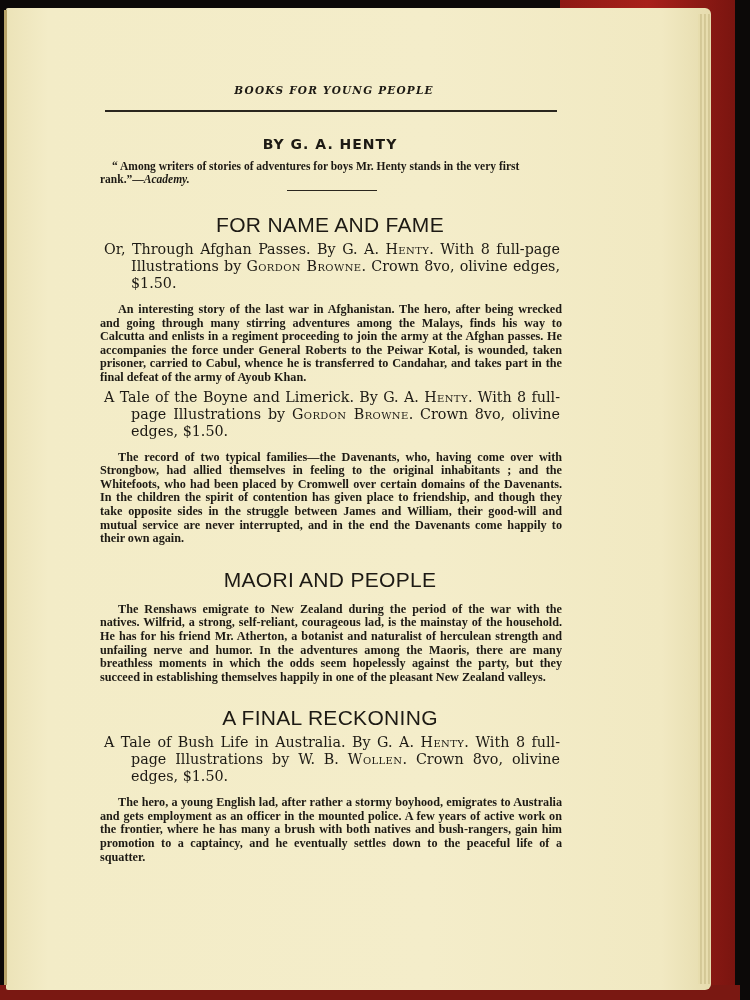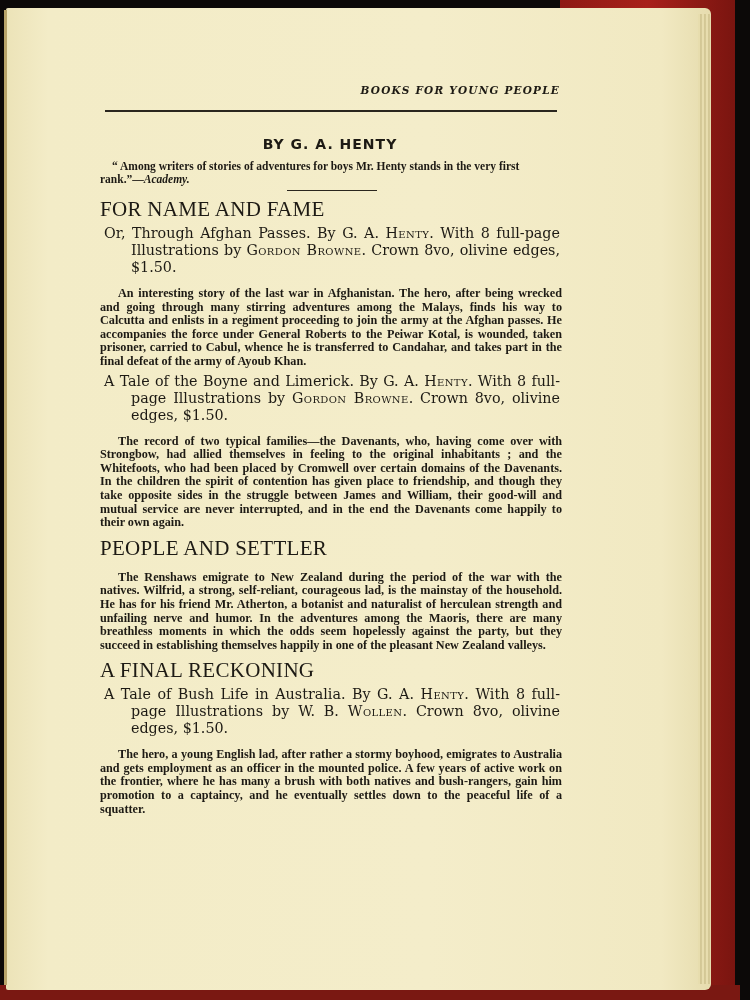--- a/index.html
+++ b/index.html
@@ -33,21 +33,21 @@
     }
     .page-stack {
       position: absolute; left: 698px; top: 14px; width: 12px; height: 970px;
       background: repeating-linear-gradient(90deg, #e7ddae 0px, #e7ddae 2px, #bfb27c 3px, #eae1b4 4px);
     }
     .content {
       position: absolute; left: 100px; top: 82px; width: 460px;
       color: #1d1a14;
     }
     .running-head {
-      text-align: right;
+      text-align: center;
       font-family: "DejaVu Serif", serif;
       font-style: italic; font-weight: bold;
       font-size: 10.5px; letter-spacing: 1.2px;
       margin-left: 8px;
       height: 16px; line-height: 16px;
     }
     .head-rule {
       height: 2px; background: #2a261e; margin: 12px 0 0 5px; width: 452px;
     }
     .byline {
@@ -61,23 +61,24 @@
       font-weight: bold; font-size: 11.5px; line-height: 13px;
       margin-top: 8px; text-indent: 12px; margin-right: -4px;
     }
     .quote .src { font-style: italic; }
     .short-rule {
       width: 90px; height: 1px; background: #2a261e; margin: 4px auto 0 auto;
       position: relative; left: 2px;
     }
     .book { margin-top: 0; }
     .book-title {
-      font-family: Liberation Serif, serif;
+      text-align: center;
+      font-family: Liberation Sans, sans-serif;
       font-size: 21px; line-height: 24px; letter-spacing: 0.3px;
-      margin-top: 6px;
+      margin-top: 22px;
     }
     .book-sub {
       font-family: "DejaVu Serif", serif;
       font-size: 14.3px; line-height: 17px;
       padding-left: 27px; text-indent: -27px;
       text-align: justify;
       margin-top: 4px;
       margin-left: 4px;
     }
     .sc { font-variant: small-caps; letter-spacing: 0.4px; }
@@ -113,21 +114,21 @@
     <div class="book-sub"><span>Or, Through Afghan Passes.  By G. A. </span><span class="sc">Henty</span><span>.  With 8 full-page Illustrations by </span><span class="sc">Gordon Browne</span><span>.  Crown 8vo, olivine edges, $1.50.</span></div>
     <div class="book-desc">An interesting story of the last war in Afghanistan.  The hero, after being wrecked and going through many stirring adventures among the Malays, finds his way to Calcutta and enlists in a regiment proceeding to join the army at the Afghan passes.  He accompanies the force under General Roberts to the Peiwar Kotal, is wounded, taken prisoner, carried to Cabul, whence he is transferred to Candahar, and takes part in the final defeat of the army of Ayoub Khan.</div>
   </div>
 
   <div class="book">
     <div class="book-sub"><span>A Tale of the Boyne and Limerick.  By G. A. </span><span class="sc">Henty</span><span>.  With 8 full-page Illustrations by </span><span class="sc">Gordon Browne</span><span>.  Crown 8vo, olivine edges, $1.50.</span></div>
     <div class="book-desc">The record of two typical families—the Davenants, who, having come over with Strongbow, had allied themselves in feeling to the original inhabitants ; and the Whitefoots, who had been placed by Cromwell over certain domains of the Davenants.  In the children the spirit of contention has given place to friendship, and though they take opposite sides in the struggle between James and William, their good-will and mutual service are never interrupted, and in the end the Davenants come happily to their own again.</div>
   </div>
 
   <div class="book">
-    <div class="book-title">PEOPLE AND SETTLER</div>
+    <div class="book-title">MAORI AND PEOPLE</div>
     <div class="book-desc">The Renshaws emigrate to New Zealand during the period of the war with the natives.  Wilfrid, a strong, self-reliant, courageous lad, is the mainstay of the household.  He has for his friend Mr. Atherton, a botanist and naturalist of herculean strength and unfailing nerve and humor.  In the adventures among the Maoris, there are many breathless moments in which the odds seem hopelessly against the party, but they succeed in establishing themselves happily in one of the pleasant New Zealand valleys.</div>
   </div>
 
   <div class="book">
     <div class="book-title">A FINAL RECKONING</div>
     <div class="book-sub"><span>A Tale of Bush Life in Australia.  By G. A. </span><span class="sc">Henty</span><span>.  With 8 full-page Illustrations by W. B. </span><span class="sc">Wollen</span><span>.  Crown 8vo, olivine edges, $1.50.</span></div>
     <div class="book-desc">The hero, a young English lad, after rather a stormy boyhood, emigrates to Australia and gets employment as an officer in the mounted police.  A few years of active work on the frontier, where he has many a brush with both natives and bush-rangers, gain him promotion to a captaincy, and he eventually settles down to the peaceful life of a squatter.</div>
   </div>
 </div>
 

